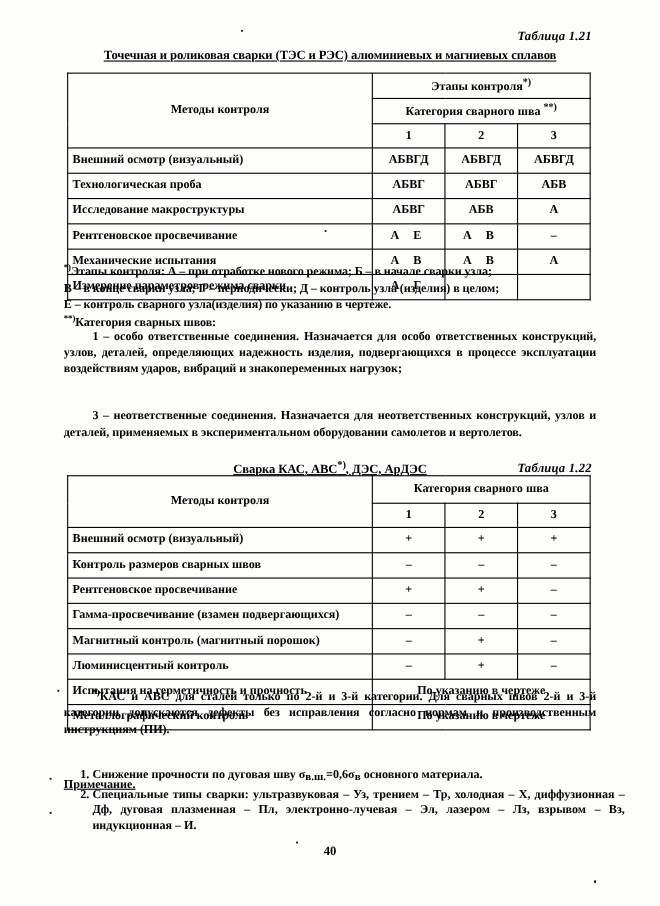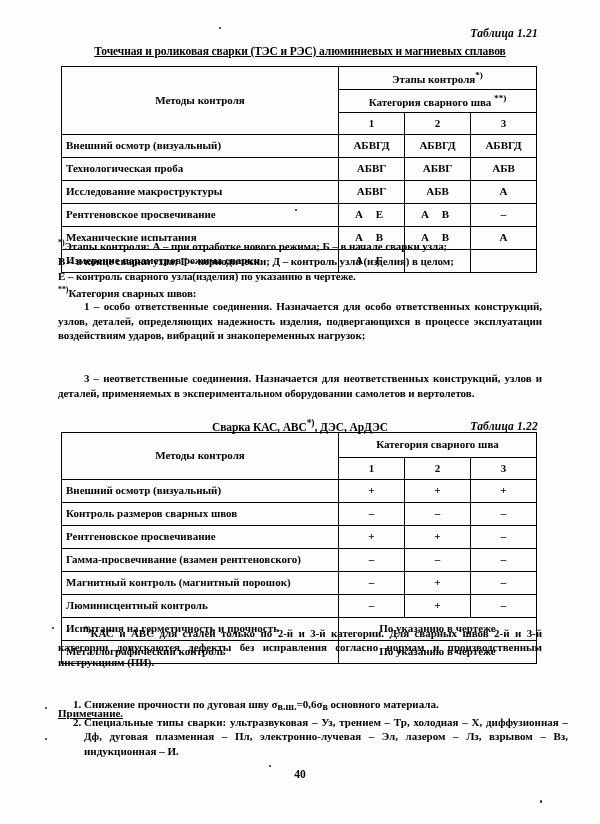--- a/index.html
+++ b/index.html
@@ -238,21 +238,21 @@
         <td class="ctr">–</td>
         <td class="ctr">–</td>
       </tr>
       <tr>
         <td class="methods" style="height:18px;">Рентгеновское просвечивание</td>
         <td class="ctr">+</td>
         <td class="ctr">+</td>
         <td class="ctr">–</td>
       </tr>
       <tr>
-        <td class="methods" style="height:18px;">Гамма-просвечивание (взамен рентгеновского)</td>
+        <td class="methods" style="height:18px;">Гамма-просвечивание (взамен подвергающихся)</td>
         <td class="ctr">–</td>
         <td class="ctr">–</td>
         <td class="ctr">–</td>
       </tr>
       <tr>
         <td class="methods" style="height:18px;">Магнитный контроль (магнитный порошок)</td>
         <td class="ctr">–</td>
         <td class="ctr">+</td>
         <td class="ctr">–</td>
       </tr>

